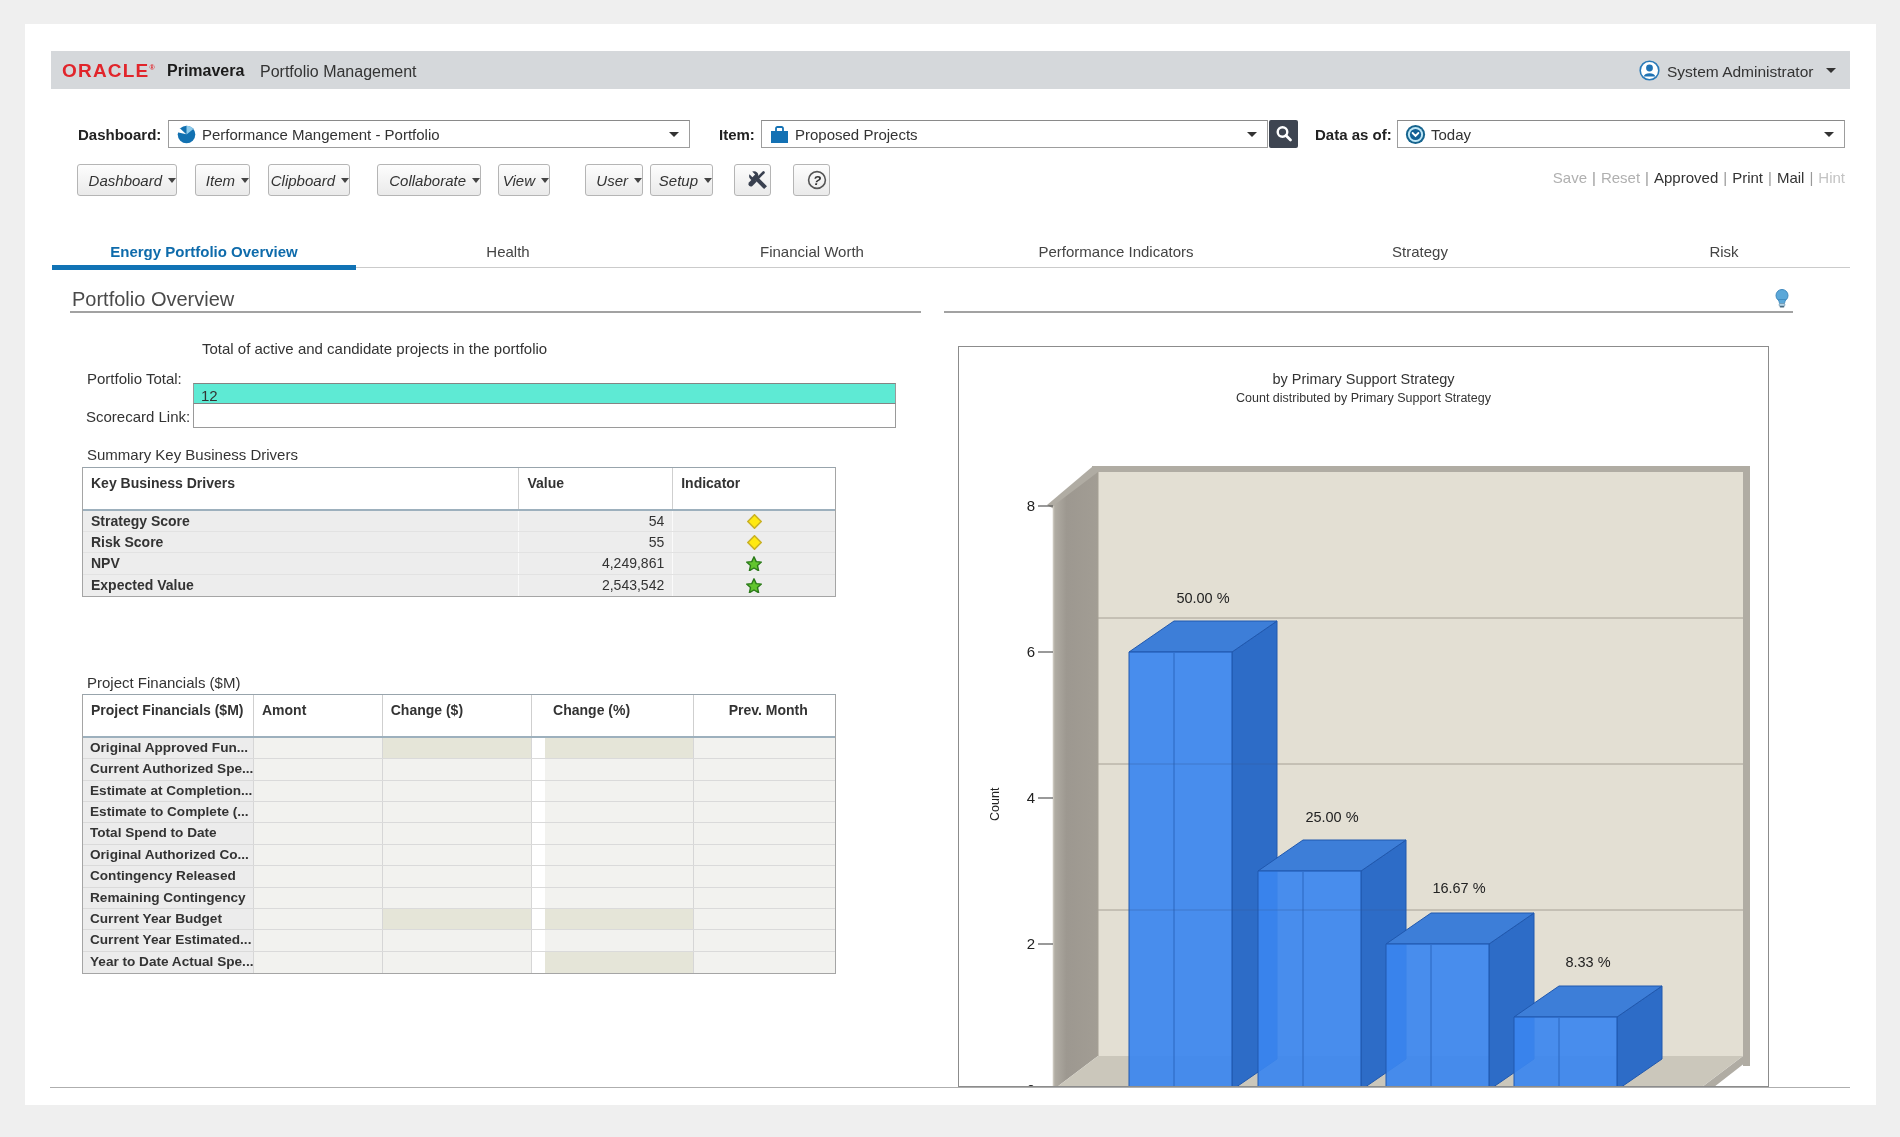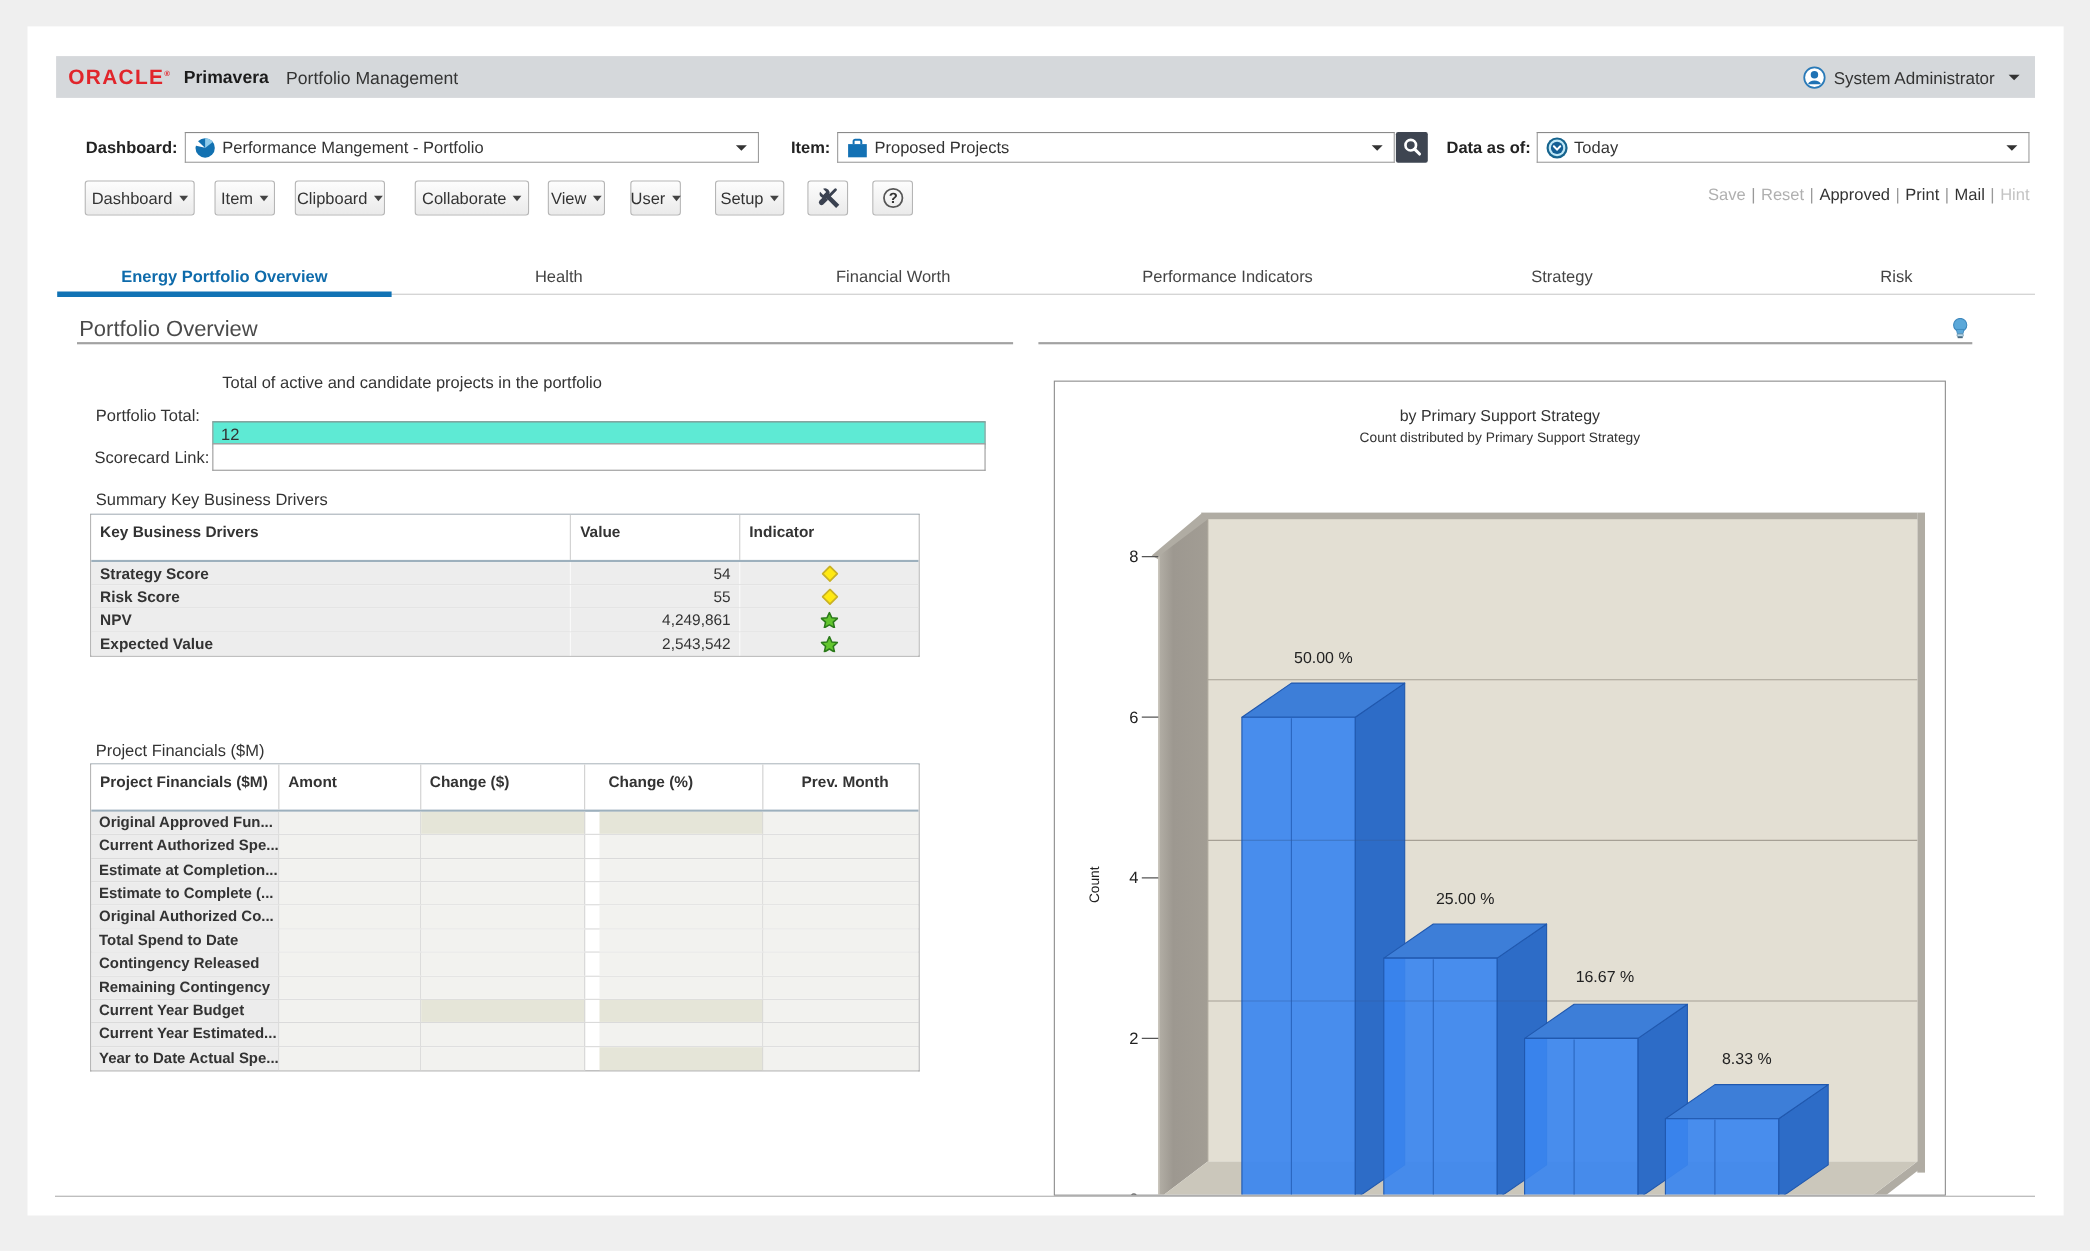--- a/index.html
+++ b/index.html
@@ -10,21 +10,21 @@
 .olog { position:absolute; left:62px; top:60px; font-weight:bold; font-size:19px; letter-spacing:1.2px; color:#e1252b; }
 .olog sup { font-size:7px; }
 .primav { position:absolute; left:167px; top:62px; font-weight:bold; font-size:16px; color:#1b1b1b; }
 .pmtitle { position:absolute; left:260px; top:63px; font-size:16px; color:#333; }
 .sysadm { position:absolute; left:1667px; top:63px; font-size:15.5px; color:#333; }
 .caret { display:inline-block; width:0; height:0; border-left:5px solid transparent; border-right:5px solid transparent; border-top:5px solid #333; }
 .lbl { position:absolute; font-weight:bold; font-size:15px; color:#222; }
 .sel { position:absolute; top:120px; height:28px; background:#fff; border:1px solid #9d9d9d; border-top-color:#8a8a8a; }
 .sel .tx { position:absolute; left:33px; top:5px; font-size:15px; color:#333; white-space:nowrap; }
 .sel .cr { position:absolute; right:10px; top:11px; line-height:0; }
-.btn { position:absolute; top:164px; height:32px; border:1px solid #b5b5b5; border-radius:3px; background:linear-gradient(#fdfdfd,#eaeaea); color:#333; font-size:15px; display:flex; align-items:center; justify-content:center; gap:6px; }
+.btn { position:absolute; top:164px; height:32px; border:1px solid #b5b5b5; border-radius:3px; background:linear-gradient(#fdfdfd,#eaeaea); color:#333; font-size:15px; display:flex; align-items:center; justify-content:flex-end; gap:6px;font-style:italic; }
 .btn .caret { border-top-color:#444; border-left-width:4.5px; border-right-width:4.5px; }
 .links { position:absolute; top:169px; right:55px; font-size:15px; color:#333; white-space:nowrap; }
 .links span.sep { color:#999; margin:0 5px; }
 .links .dis { color:#b0b0b0; }
 .tabtx { position:absolute; top:243px; width:304px; text-align:center; font-size:15px; color:#444; }
 .tabtx.act { color:#0e6bab; font-weight:bold; }
 .h1 { position:absolute; left:72px; top:288px; font-size:20px; color:#4a4a4a; }
 .rule { position:absolute; height:2px; background:#a2a2a2; }
 .txt { position:absolute; font-size:15px; color:#333; white-space:nowrap; }
 .inp { position:absolute; left:193px; width:703px; height:25px; border:1px solid #9a9a9a; border-top-color:#848484; background:#fff; font-size:15px; color:#333; padding-left:7px; line-height:23px; }
@@ -83,21 +83,21 @@
   </svg>
   <div class="tx">Today</div>
   <div class="cr"><span class="caret"></span></div>
 </div>
 
 <div class="btn" style="left:77px;width:100px">Dashboard <span class="caret"></span></div>
 <div class="btn" style="left:195px;width:55px">Item <span class="caret"></span></div>
 <div class="btn" style="left:268px;width:82px">Clipboard <span class="caret"></span></div>
 <div class="btn" style="left:377px;width:104px">Collaborate <span class="caret"></span></div>
 <div class="btn" style="left:498px;width:52px">View <span class="caret"></span></div>
-<div class="btn" style="left:573px;width:46px">User <span class="caret"></span></div>
+<div class="btn" style="left:585px;width:58px">User <span class="caret"></span></div>
 <div class="btn" style="left:650px;width:63px">Setup <span class="caret"></span></div>
 <div class="btn" style="left:734px;width:37px">
   <svg width="26" height="26" viewBox="0 0 26 26">
     <g fill="#3a4150" stroke="#3a4150">
       <path d="M8.2 4.6 a4.3 4.3 0 0 1 4.9 1.0 a4.3 4.3 0 0 1 0.9 4.6 l9.0 9.0 l-2.9 2.9 l-9.0 -9.0 a4.3 4.3 0 0 1 -4.6 -0.9 a4.3 4.3 0 0 1 -1.0 -4.9 l2.9 2.9 l2.7 -2.7 z" stroke-width="0"></path>
       <line x1="19.5" y1="5.5" x2="12.5" y2="12.5" stroke-width="2.6" stroke-linecap="round"></line>
       <path d="M12.8 14.6 l-4.4 4.4 a2.5 2.5 0 0 1 -3.5 -3.5 l4.4 -4.4 z" stroke-width="0"></path>
     </g>
   </svg>
 </div>
@@ -226,28 +226,28 @@
       <div class="c2e"></div>
     </div>
   <div class="drow">
       <div class="c2a">Estimate to Complete (...</div>
       <div class="c2b"></div>
       <div class="c2c"></div>
       <div class="c2d"></div>
       <div class="c2e"></div>
     </div>
   <div class="drow">
+      <div class="c2a">Total Spend to Date</div>
+      <div class="c2b"></div>
+      <div class="c2c"></div>
+      <div class="c2d"></div>
+      <div class="c2e"></div>
+    </div>
+  <div class="drow">
       <div class="c2a">Original Authorized Co...</div>
-      <div class="c2b"></div>
-      <div class="c2c"></div>
-      <div class="c2d"></div>
-      <div class="c2e"></div>
-    </div>
-  <div class="drow">
-      <div class="c2a">Total Spend to Date</div>
       <div class="c2b"></div>
       <div class="c2c"></div>
       <div class="c2d"></div>
       <div class="c2e"></div>
     </div>
   <div class="drow">
       <div class="c2a">Contingency Released</div>
       <div class="c2b"></div>
       <div class="c2c"></div>
       <div class="c2d"></div>

